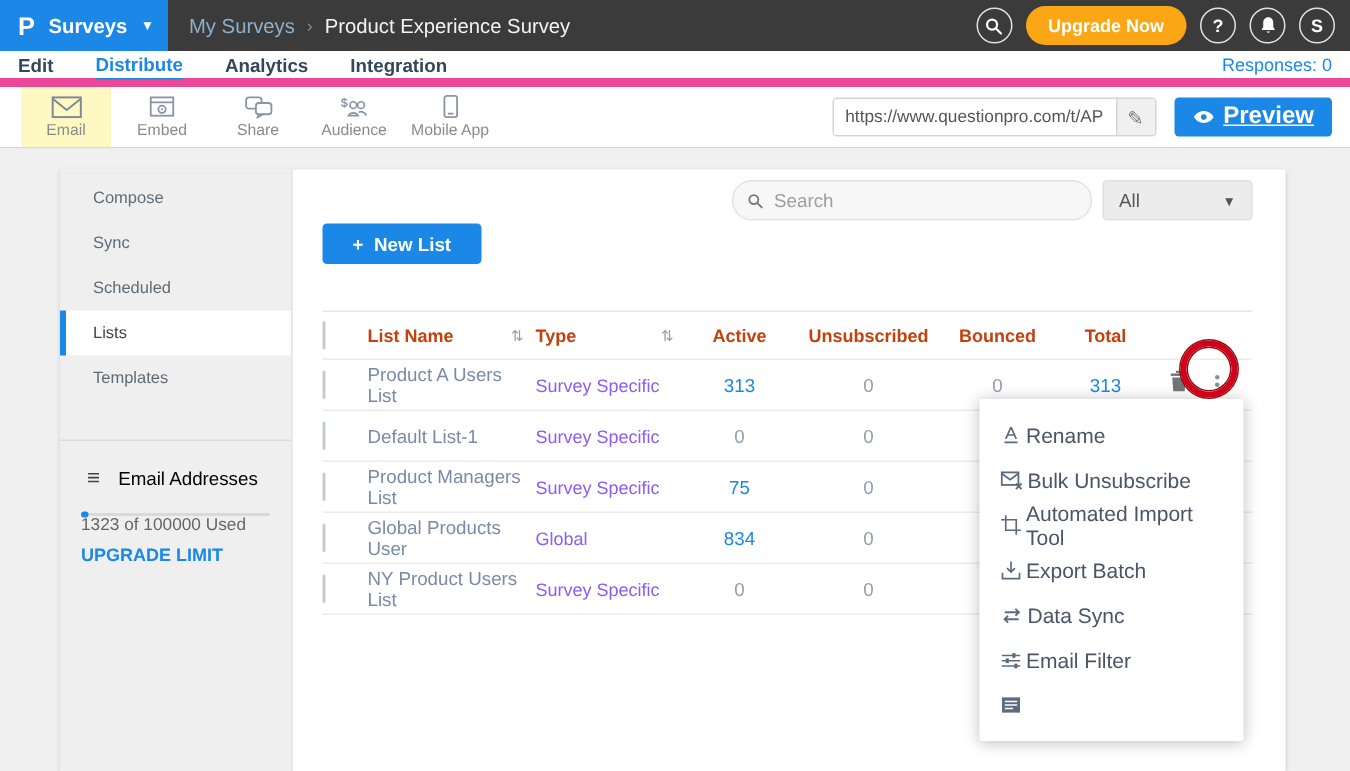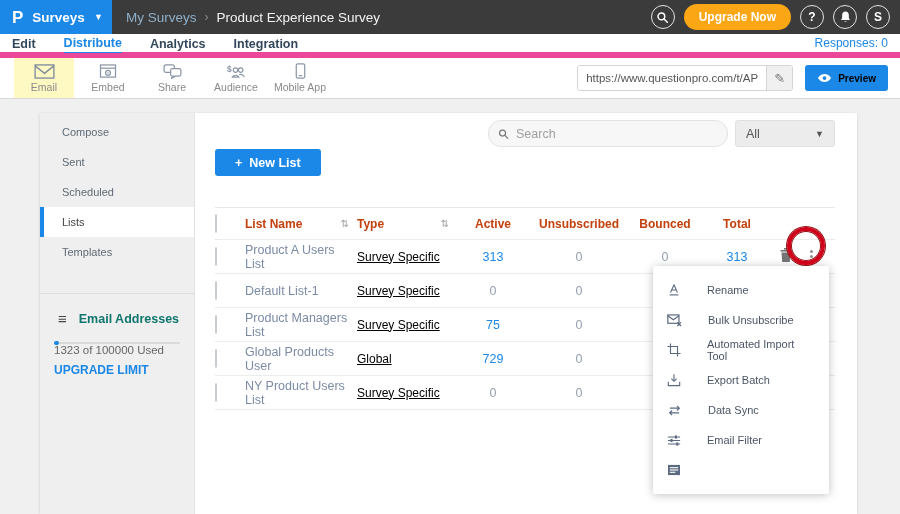--- a/index.html
+++ b/index.html
@@ -29,35 +29,35 @@
   
   .toolbar { height:41px; background:#fff; border-bottom:1px solid #d8d8d8; display:flex; align-items:stretch; padding-left:14px; }
   .tool-tab { width:60px; display:flex; flex-direction:column; align-items:center; justify-content:center; gap:2px; cursor:pointer; margin-right:4px; }
   .tool-tab.active { background:#fef9c3; }
   .tool-tab .tlabel { font-size:10.5px; color:#8a8a8a; }
   .tool-tab svg { display:block; }
   .toolbar-right { margin-left:auto; display:flex; align-items:center; gap:12px; padding-right:12px; }
   .url-box { display:flex; align-items:stretch; height:26px; border:1px solid #d5d5d5; border-radius:3px; overflow:hidden; background:#fff; }
   .url-text { border:none; outline:none; width:188px; font-size:11.5px; color:#555; padding:0 8px; font-family:"Liberation Sans", sans-serif; }
   .url-edit { width:26px; background:#f0f0f0; border-left:1px solid #d5d5d5; display:flex; align-items:center; justify-content:center; color:#777; font-size:13px; cursor:pointer; }
-  .preview-btn { height:26px; background:#1b87e6; color:#000000; border:none; border-radius:3px; font-size:10px; font-weight:700; padding:0 12px; display:flex; align-items:center; gap:6px; cursor:pointer; }
+  .preview-btn { height:26px; background:#1b87e6; color:#ffffff; border:none; border-radius:3px; font-size:16px; font-weight:700; padding:0 12px; display:flex; align-items:center; gap:6px; cursor:pointer;text-decoration:underline; }
 
   
   .page { position:relative; height:415px; background:#f0f0f0; }
   .card { position:absolute; left:40px; top:14px; width:817px; bottom:0; background:#fff; box-shadow:0 1px 3px rgba(0,0,0,.14); display:flex; }
 
   
   .sidebar { width:155px; background:#efefef; border-right:1px solid #e3e3e3; flex-shrink:0; }
   .side-nav { padding-top:4px; }
   .side-item { height:30px; display:flex; align-items:center; padding-left:22px; font-size:11px; color:#5f6b76; cursor:pointer; }
   .side-item.active { background:#fff; border-left:4px solid #1b87e6; padding-left:18px; color:#444; }
   .email-block { margin-top:26px; border-top:1px solid #dcdcdc; padding:16px 14px 0 14px; }
   .email-head { display:flex; align-items:center; gap:12px; padding-left:4px; }
   .email-head .eicon { font-size:15px; color:#444; font-weight:700; }
-  .email-head .etitle { font-size:12.5px; font-weight:700; color:#0f766e; }
+  .email-head .etitle { font-size:12.5px; font-weight:400; color:#000000; }
   .progress { margin-top:15px; height:2px; background:#d9d9d9; position:relative; border-radius:1px; }
   .progress .fill { position:absolute; left:0; top:-1px; width:5px; height:4px; border-radius:2px; background:#1b87e6; }
   .usage { font-size:11.5px; color:#666; }
   .upgrade-link { margin-top:7px; font-size:12px; font-weight:700; color:#1b87e6; cursor:pointer; }
 
   
   .content { flex:1; padding:7px 22px 0 20px; position:relative; }
   .filter-row { display:flex; justify-content:flex-end; gap:7px; }
   .search-box { width:240px; height:27px; background:#f7f7f7; border:1px solid #e3e3e3; border-radius:13px; display:flex; align-items:center; padding:0 9px; gap:7px; }
   .search-box input { border:none; outline:none; background:transparent; font-size:12.5px; color:#555; width:100%; font-family:"Liberation Sans", sans-serif; }
@@ -73,30 +73,30 @@
   .col-cb { width:30px; }
   .col-name { width:112px; display:flex; align-items:center; justify-content:space-between; padding-right:8px; }
   .col-type { width:100px; display:flex; align-items:center; justify-content:space-between; padding-right:8px; }
   .col-active, .col-bounced, .col-total { width:72px; text-align:center; }
   .col-unsub { width:100px; text-align:center; }
   .col-actions { flex:1; display:flex; justify-content:flex-end; align-items:center; gap:16px; padding-right:20px; }
   .thead .hlabel { font-size:12px; font-weight:700; color:#c2410c; }
   .sort { font-size:10px; color:#9e9e9e; cursor:pointer; }
   .cb { width:14px; height:14px; border:1.5px solid #c7ccd1; border-radius:2px; background:#fff; cursor:pointer; }
   .lname { font-size:12.5px; color:#7b8ba5; cursor:pointer; }
-  .ltype { font-size:12px; color:#000000;text-decoration:underline; }
+  .ltype { font-size:12px; color:#8b5cf6; }
   .num { font-size:12.5px; color:#1b87e6; }
   .num.zero { color:#94a0ae; }
   .trash { cursor:pointer; }
   .kebab { display:flex; flex-direction:column; gap:2.5px; cursor:pointer; padding:2px; }
   .kebab span { width:3px; height:3px; border-radius:50%; background:#8f8f8f; }
 
   
   .ctx-menu { position:absolute; left:653px; top:167px; width:176px; background:#fff; box-shadow:0 1px 10px rgba(0,0,0,.25); border-radius:2px; padding:9px 0; z-index:10; }
-  .ctx-item { height:30px; display:flex; align-items:center; gap:26px; padding:0 14px; font-size:11px; color:#4a5565; cursor:pointer; }
+  .ctx-item { height:30px; display:flex; align-items:center; gap:3px; padding:0 14px; font-size:14px; color:#4a5565; cursor:pointer; }
   .ctx-item svg { flex-shrink:0; }
 
   
   .red-circle { position:absolute; left:787px; top:128px; width:38px; height:38px; border:4.5px solid #d0021b; border-radius:50%; box-shadow:0 0 0 1px #8e1010, inset 0 0 0 1px #8e1010; z-index:12; pointer-events:none; }
 </style>
 </head>
 <body>
 
 <div class="app">
 
@@ -196,21 +196,21 @@
       </button>
     </div>
   </div>
 
   <div class="page">
     <div class="card">
 
       <div class="sidebar">
         <div class="side-nav">
           <div class="side-item">Compose</div>
-          <div class="side-item">Sent</div>
+          <div class="side-item">Sync</div>
           <div class="side-item">Scheduled</div>
           <div class="side-item active">Lists</div>
           <div class="side-item">Templates</div>
         </div>
         <div class="email-block">
           <div class="email-head">
             <span class="eicon">≡</span>
             <span class="etitle">Email Addresses</span>
           </div>
           <div class="progress">
@@ -319,21 +319,21 @@
           </div>
 
           <div class="trow">
             <div class="col-cb"><span class="cb"></span></div>
             <div class="col-name">
                 <span class="lname">Global Products User</span>
               </div>
             <div class="col-type">
                 <span class="ltype">Global</span>
               </div>
-            <div class="col-active num">729</div>
+            <div class="col-active num">834</div>
             <div class="col-unsub num zero">0</div>
             <div class="col-bounced num"></div>
             <div class="col-total num"></div>
             <div class="col-actions"></div>
           </div>
 
           <div class="trow">
             <div class="col-cb"><span class="cb"></span></div>
             <div class="col-name">
                 <span class="lname">NY Product Users List</span>

